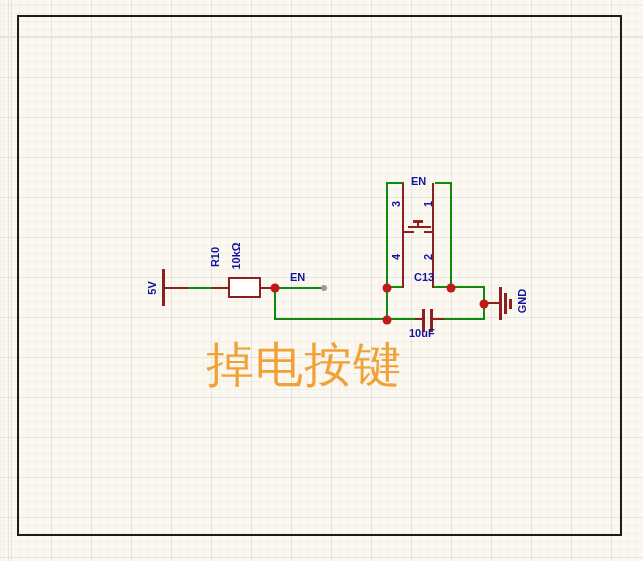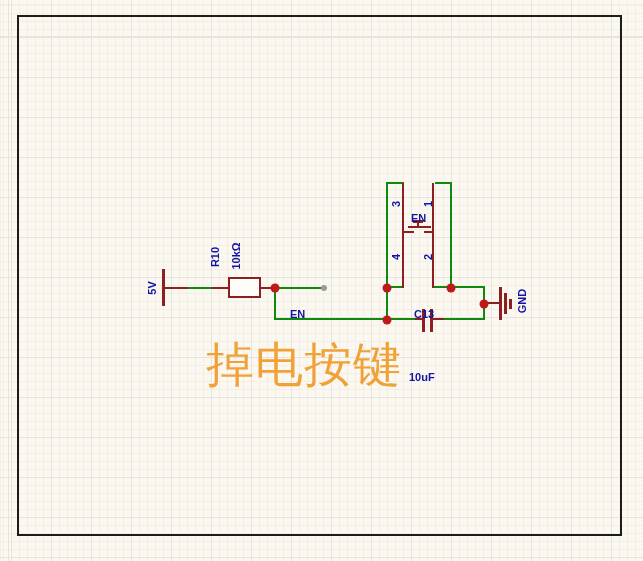--- a/index.html
+++ b/index.html
@@ -29,21 +29,21 @@
   .dot{
     position:absolute;width:9px;height:9px;border-radius:50%;
     background:var(--junction);transform:translate(-50%,-50%);
   }
   .enddot{
     position:absolute;width:6px;height:6px;border-radius:50%;
     background:var(--endpoint);transform:translate(-50%,-50%);
   }
   .lbl{
     position:absolute;font-size:11px;font-weight:bold;color:var(--text);
-    white-space:nowrap;line-height:1;margin-top:37px;
+    white-space:nowrap;line-height:1;
   }
   .vlbl{
     position:absolute;font-size:11px;font-weight:bold;color:var(--text);
     white-space:nowrap;line-height:1;
     transform:translate(-50%,-50%) rotate(-90deg);
   }
   .caption{
     position:absolute;left:206px;top:340px;
     font-family:"DejaVu Serif","Liberation Serif",serif;
     font-size:48px;color:var(--caption);letter-spacing:1px;line-height:1;
@@ -95,21 +95,21 @@
   <div class="vlbl" style="left:396px;top:257px">4</div>
   <div class="vlbl" style="left:428px;top:204px">1</div>
   <div class="vlbl" style="left:428px;top:257px">2</div>
   <div class="lbl" style="left:411px;top:176px">EN</div>
 
   <div class="gfx" style="left:415px;top:318px;width:9px;height:2px"></div>
   <div class="gfx" style="left:422px;top:309px;width:3px;height:23px"></div>
   <div class="gfx" style="left:430px;top:309px;width:3px;height:23px"></div>
   <div class="gfx" style="left:433px;top:318px;width:11px;height:2px"></div>
   <div class="lbl" style="left:414px;top:272px">C13</div>
-  <div class="lbl" style="left:409px;top:335px">10uF</div>
+  <div class="lbl" style="left:409px;top:328px">10uF</div>
 
   <div class="gfx" style="left:485px;top:302px;width:15px;height:2px"></div>
   <div class="gfx" style="left:499px;top:287px;width:3px;height:33px"></div>
   <div class="gfx" style="left:504px;top:293px;width:3px;height:21px"></div>
   <div class="gfx" style="left:509px;top:299px;width:3px;height:10px"></div>
   <div class="vlbl" style="left:522px;top:301px">GND</div>
 
   <div class="dot" style="left:275px;top:288px"></div>
   <div class="dot" style="left:387px;top:288px"></div>
   <div class="dot" style="left:387px;top:320px"></div>

